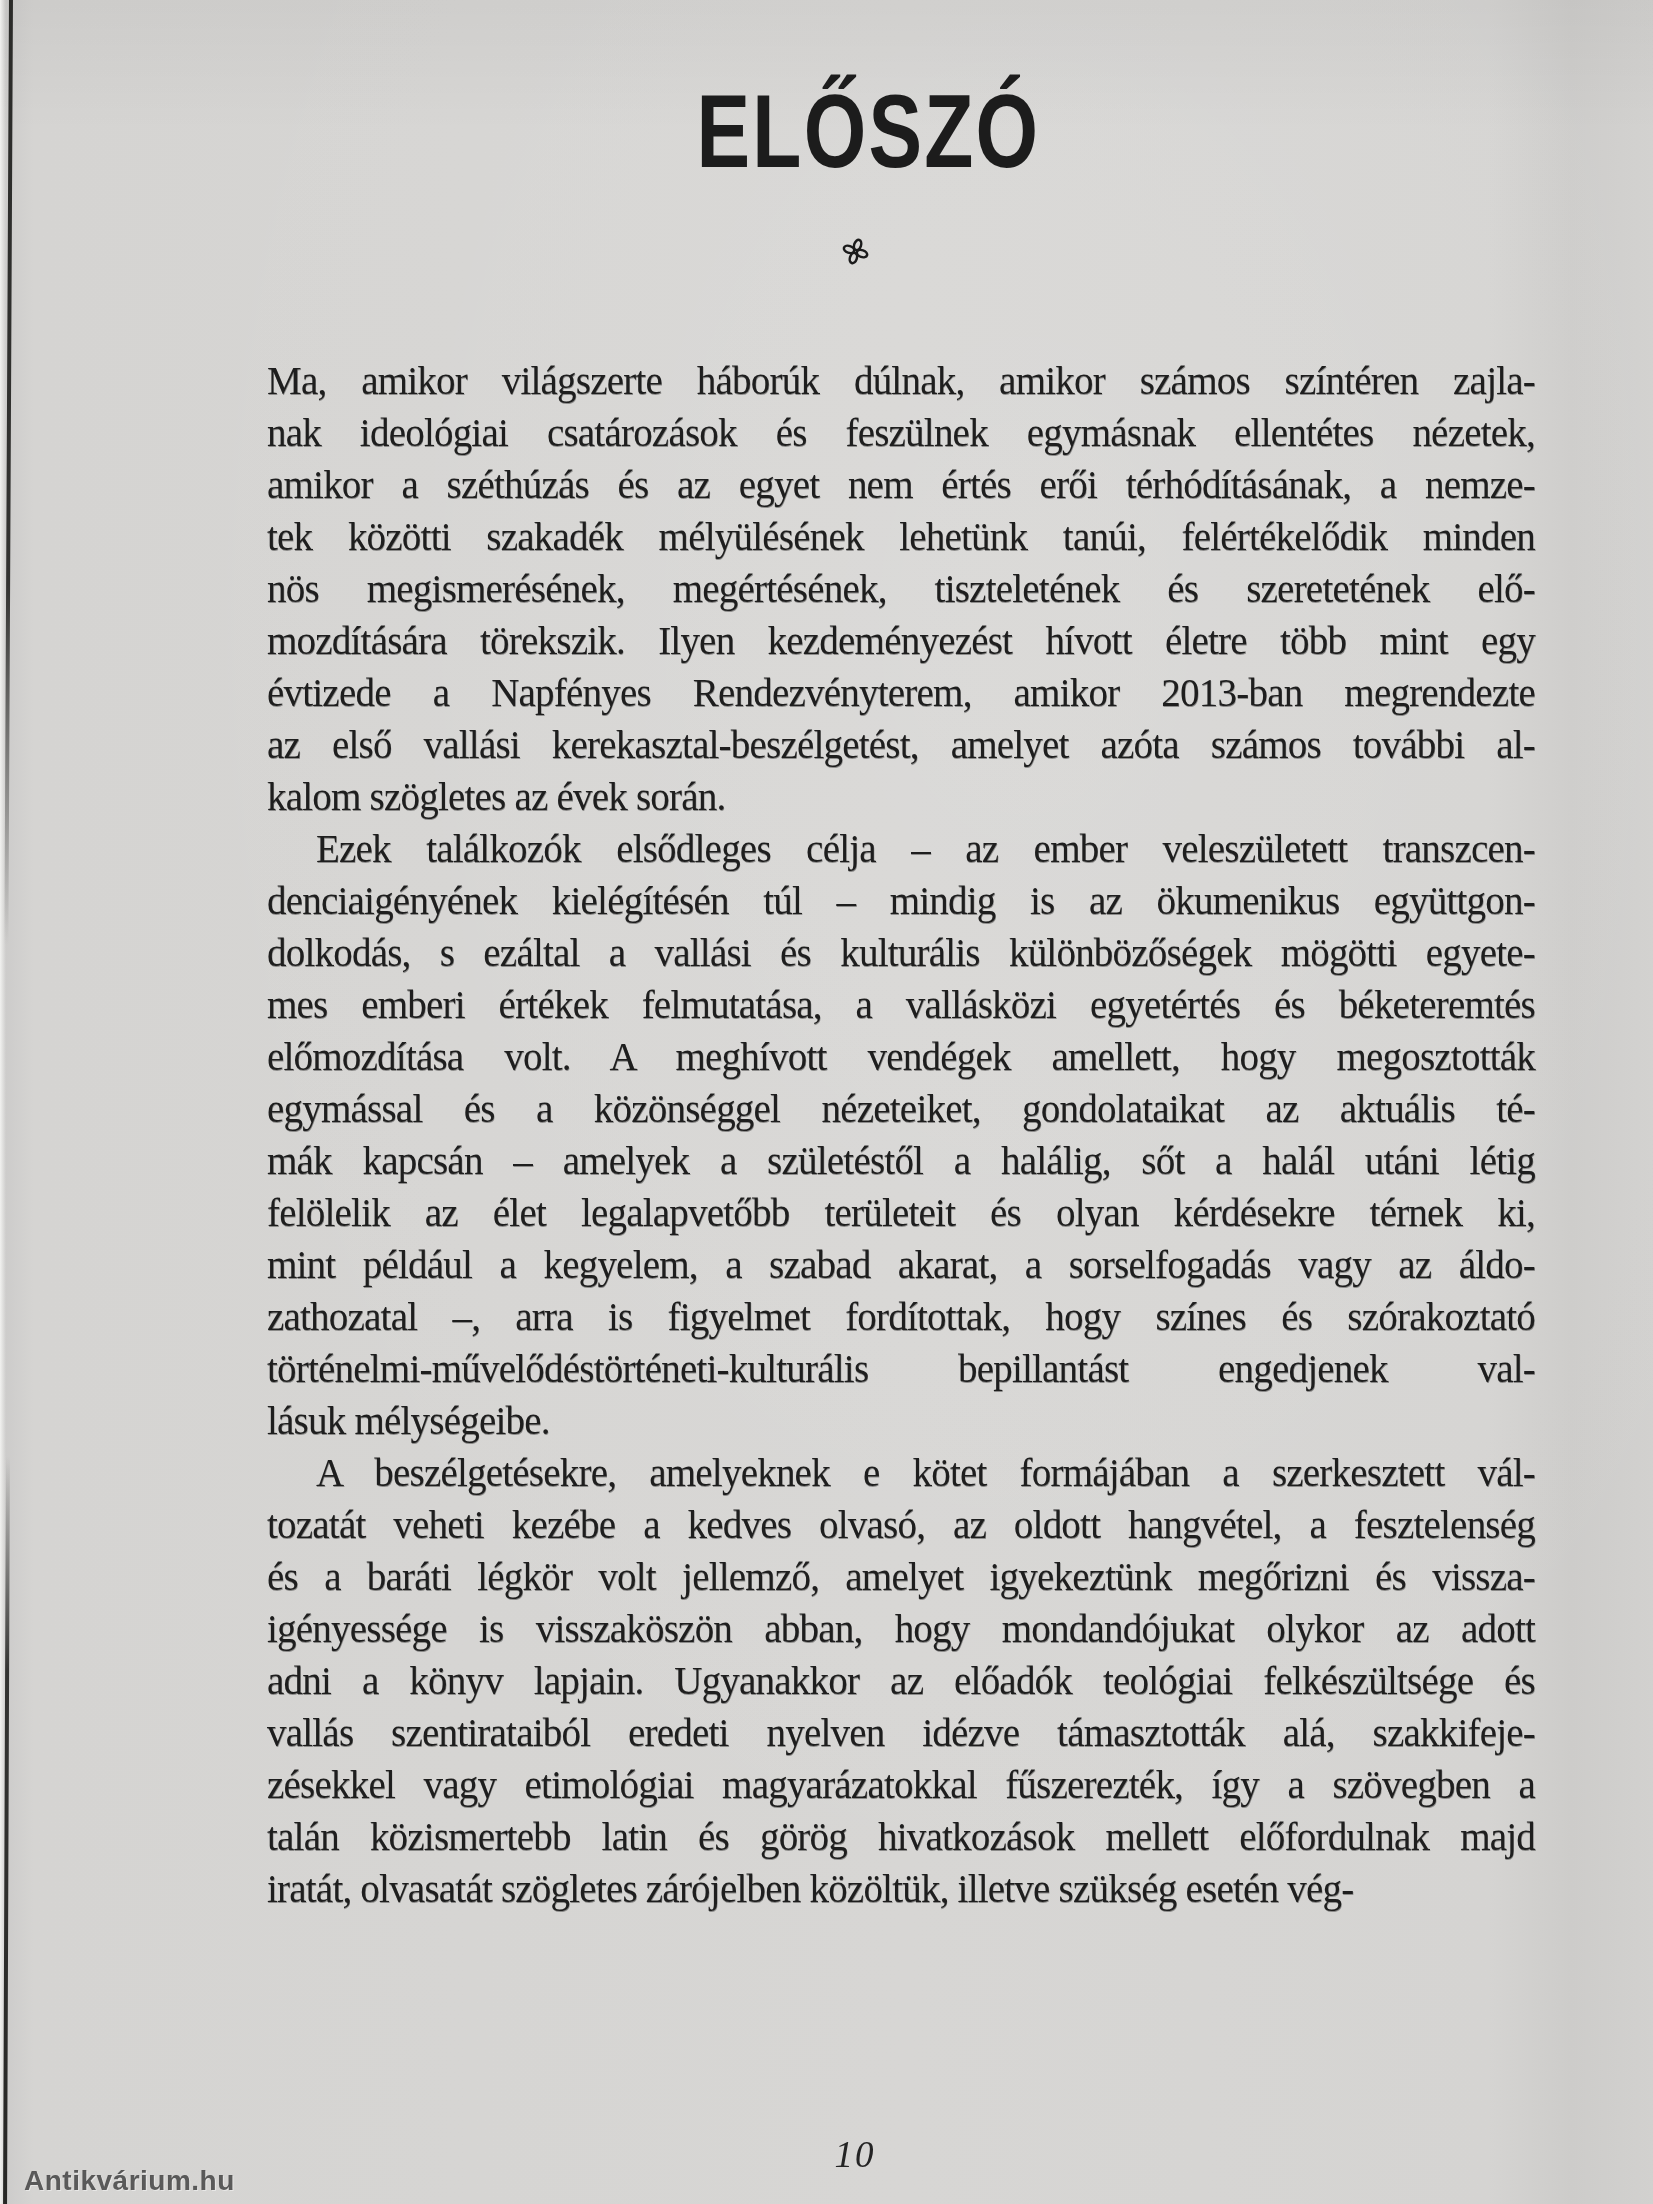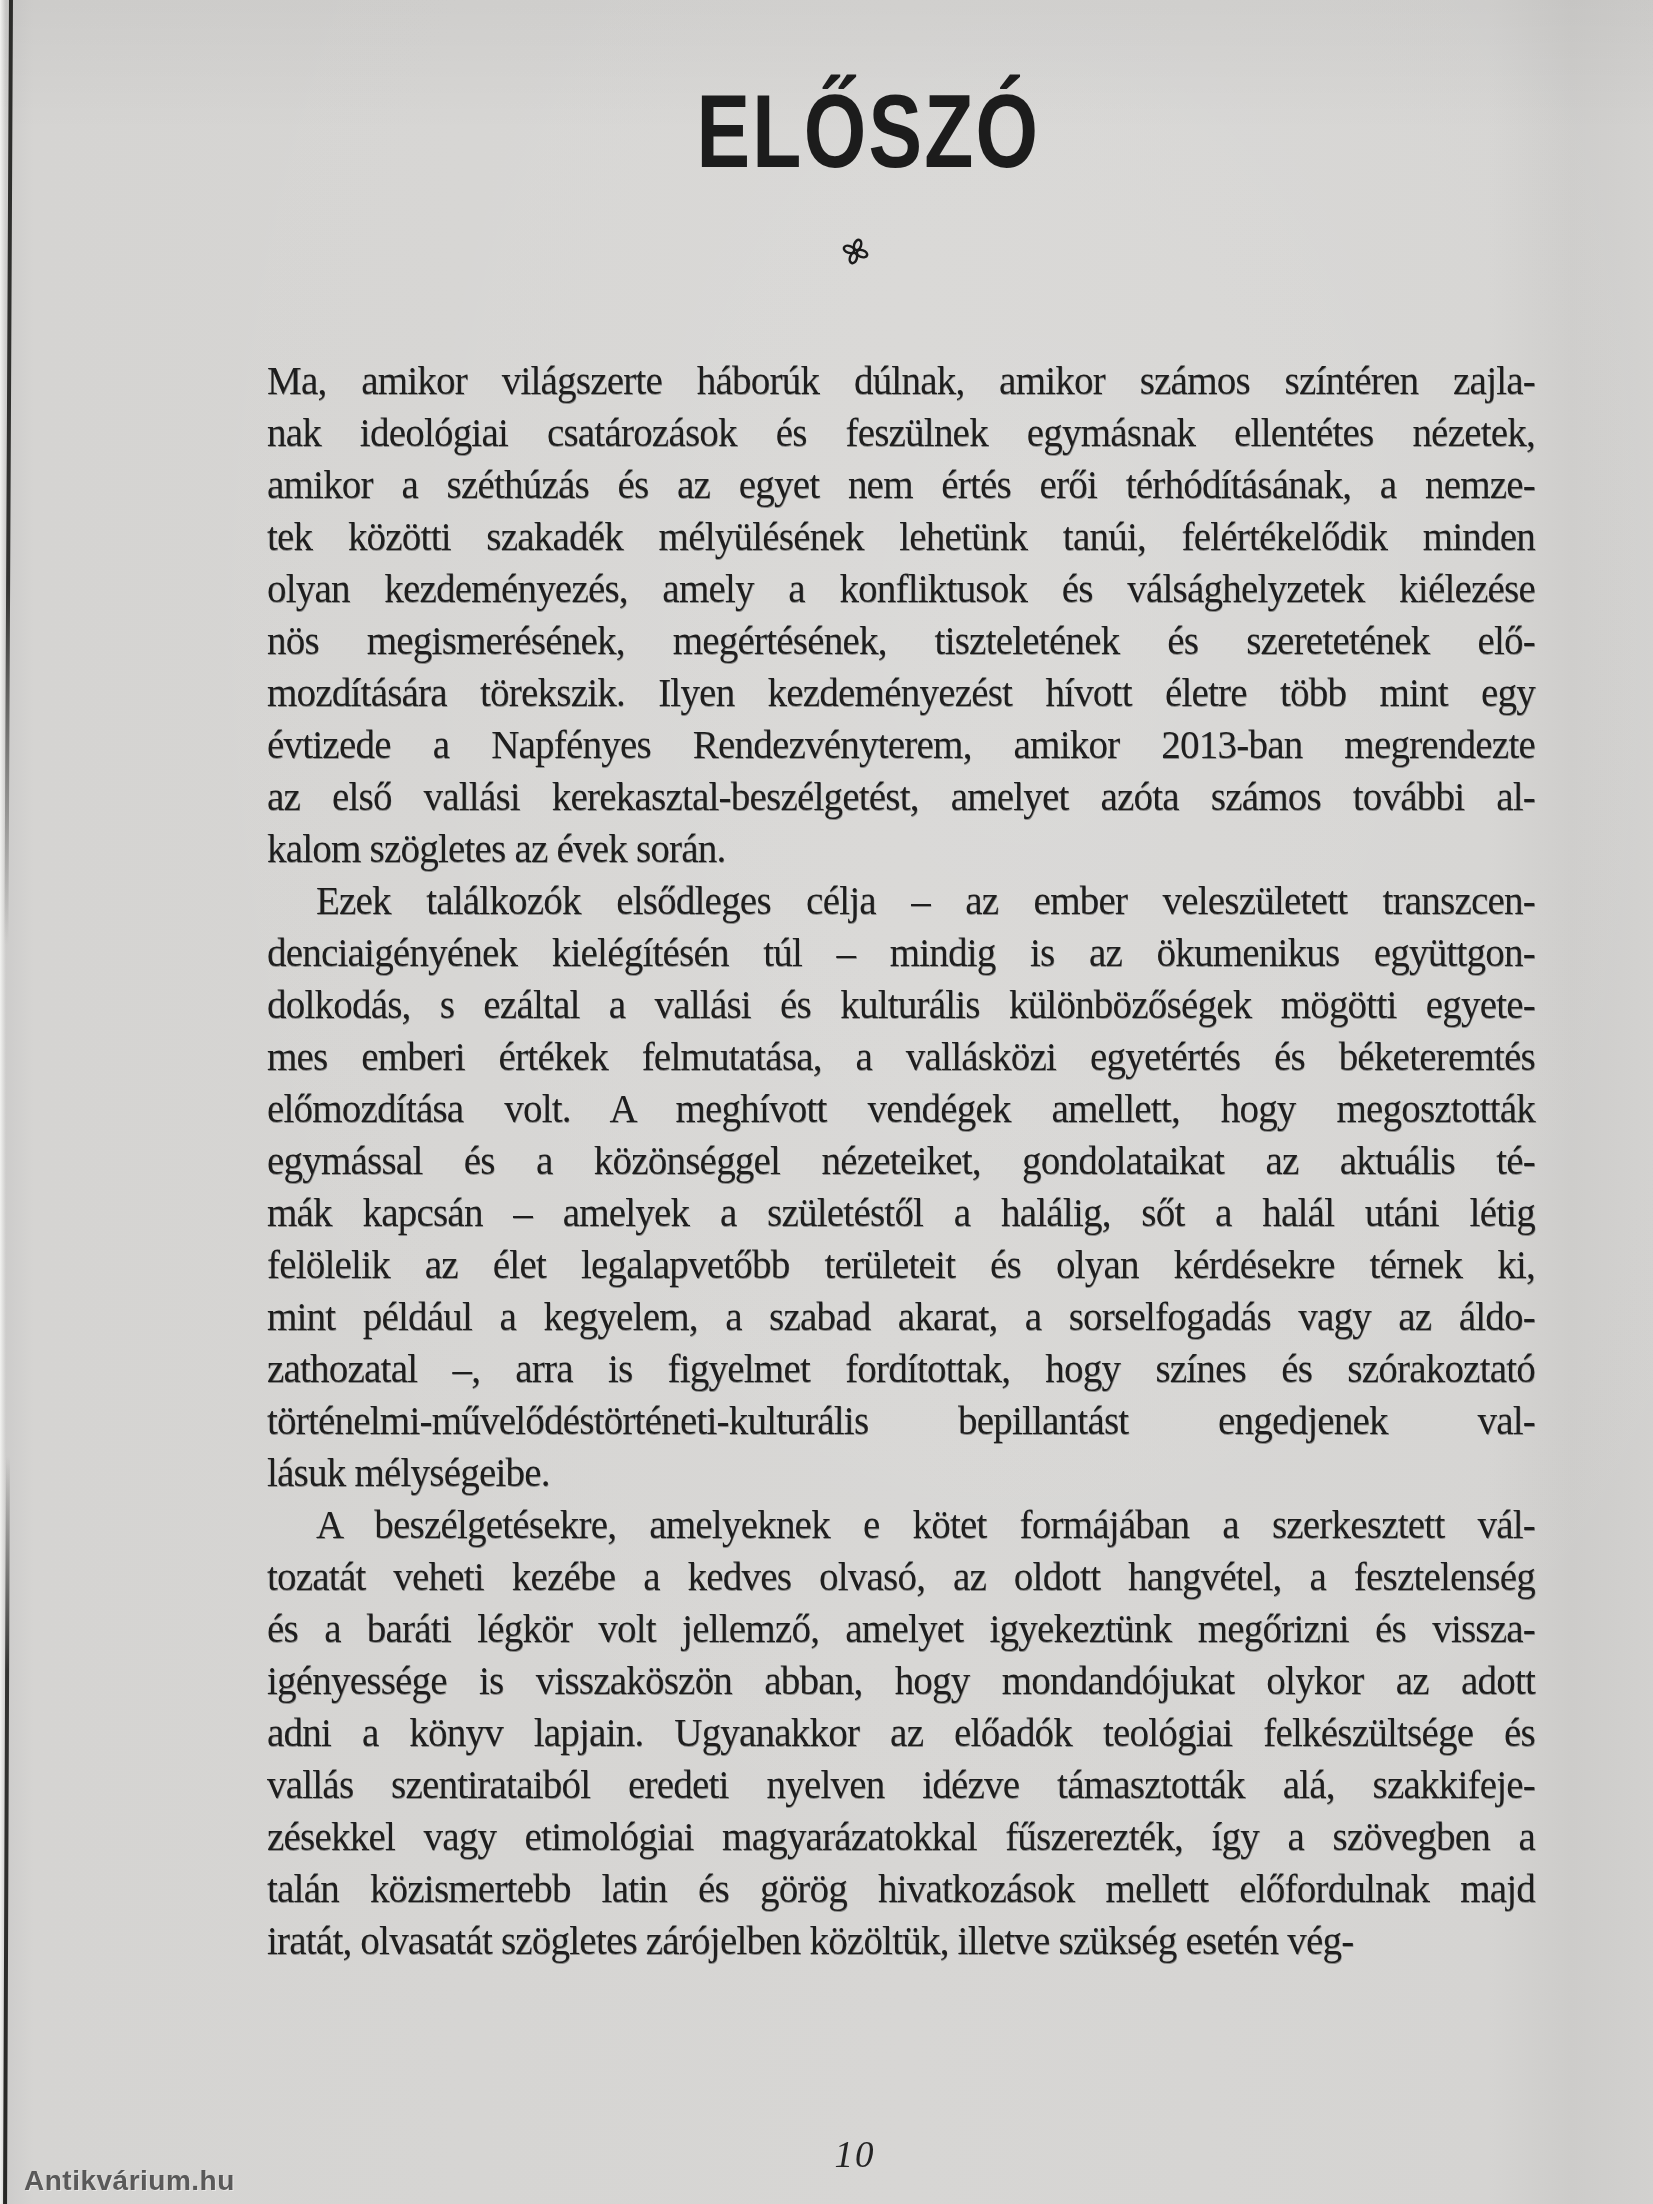--- a/index.html
+++ b/index.html
@@ -110,21 +110,20 @@
         </g>
       </svg>
     </span>
   </div>
 
   <main class="body-text" style="color: rgb(30, 30, 30);">
       <div class="line">Ma, amikor világszerte háborúk dúlnak, amikor számos színtéren zajla-</div>
       <div class="line">nak ideológiai csatározások és feszülnek egymásnak ellentétes nézetek,</div>
       <div class="line">amikor a széthúzás és az egyet nem értés erői térhódításának, a nemze-</div>
       <div class="line">tek közötti szakadék mélyülésének lehetünk tanúi, felértékelődik minden</div>
-      <div class="line">olyan kezdeményezés, amely a konfliktusok és válsághelyzetek kiélezése</div>
       <div class="line">nös megismerésének, megértésének, tiszteletének és szeretetének elő-</div>
       <div class="line">mozdítására törekszik. Ilyen kezdeményezést hívott életre több mint egy</div>
       <div class="line">évtizede a Napfényes Rendezvényterem, amikor 2013-ban megrendezte</div>
       <div class="line">az első vallási kerekasztal-beszélgetést, amelyet azóta számos további al-</div>
       <div class="line para-end">kalom szögletes az évek során.</div>
       <div class="line indent">Ezek találkozók elsődleges célja – az ember veleszületett transzcen-</div>
       <div class="line">denciaigényének kielégítésén túl – mindig is az ökumenikus együttgon-</div>
       <div class="line">dolkodás, s ezáltal a vallási és kulturális különbözőségek mögötti egyete-</div>
       <div class="line">mes emberi értékek felmutatása, a vallásközi egyetértés és béketeremtés</div>
       <div class="line">előmozdítása volt. A meghívott vendégek amellett, hogy megosztották</div>

